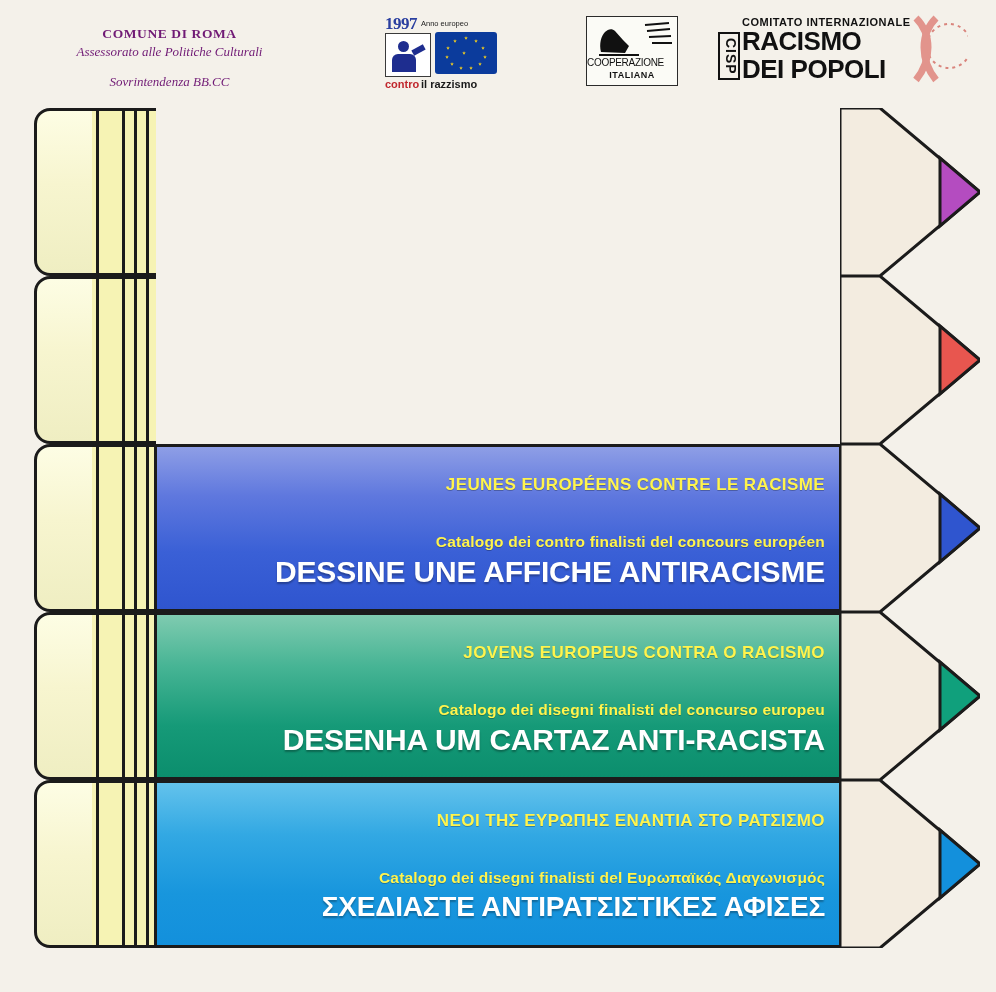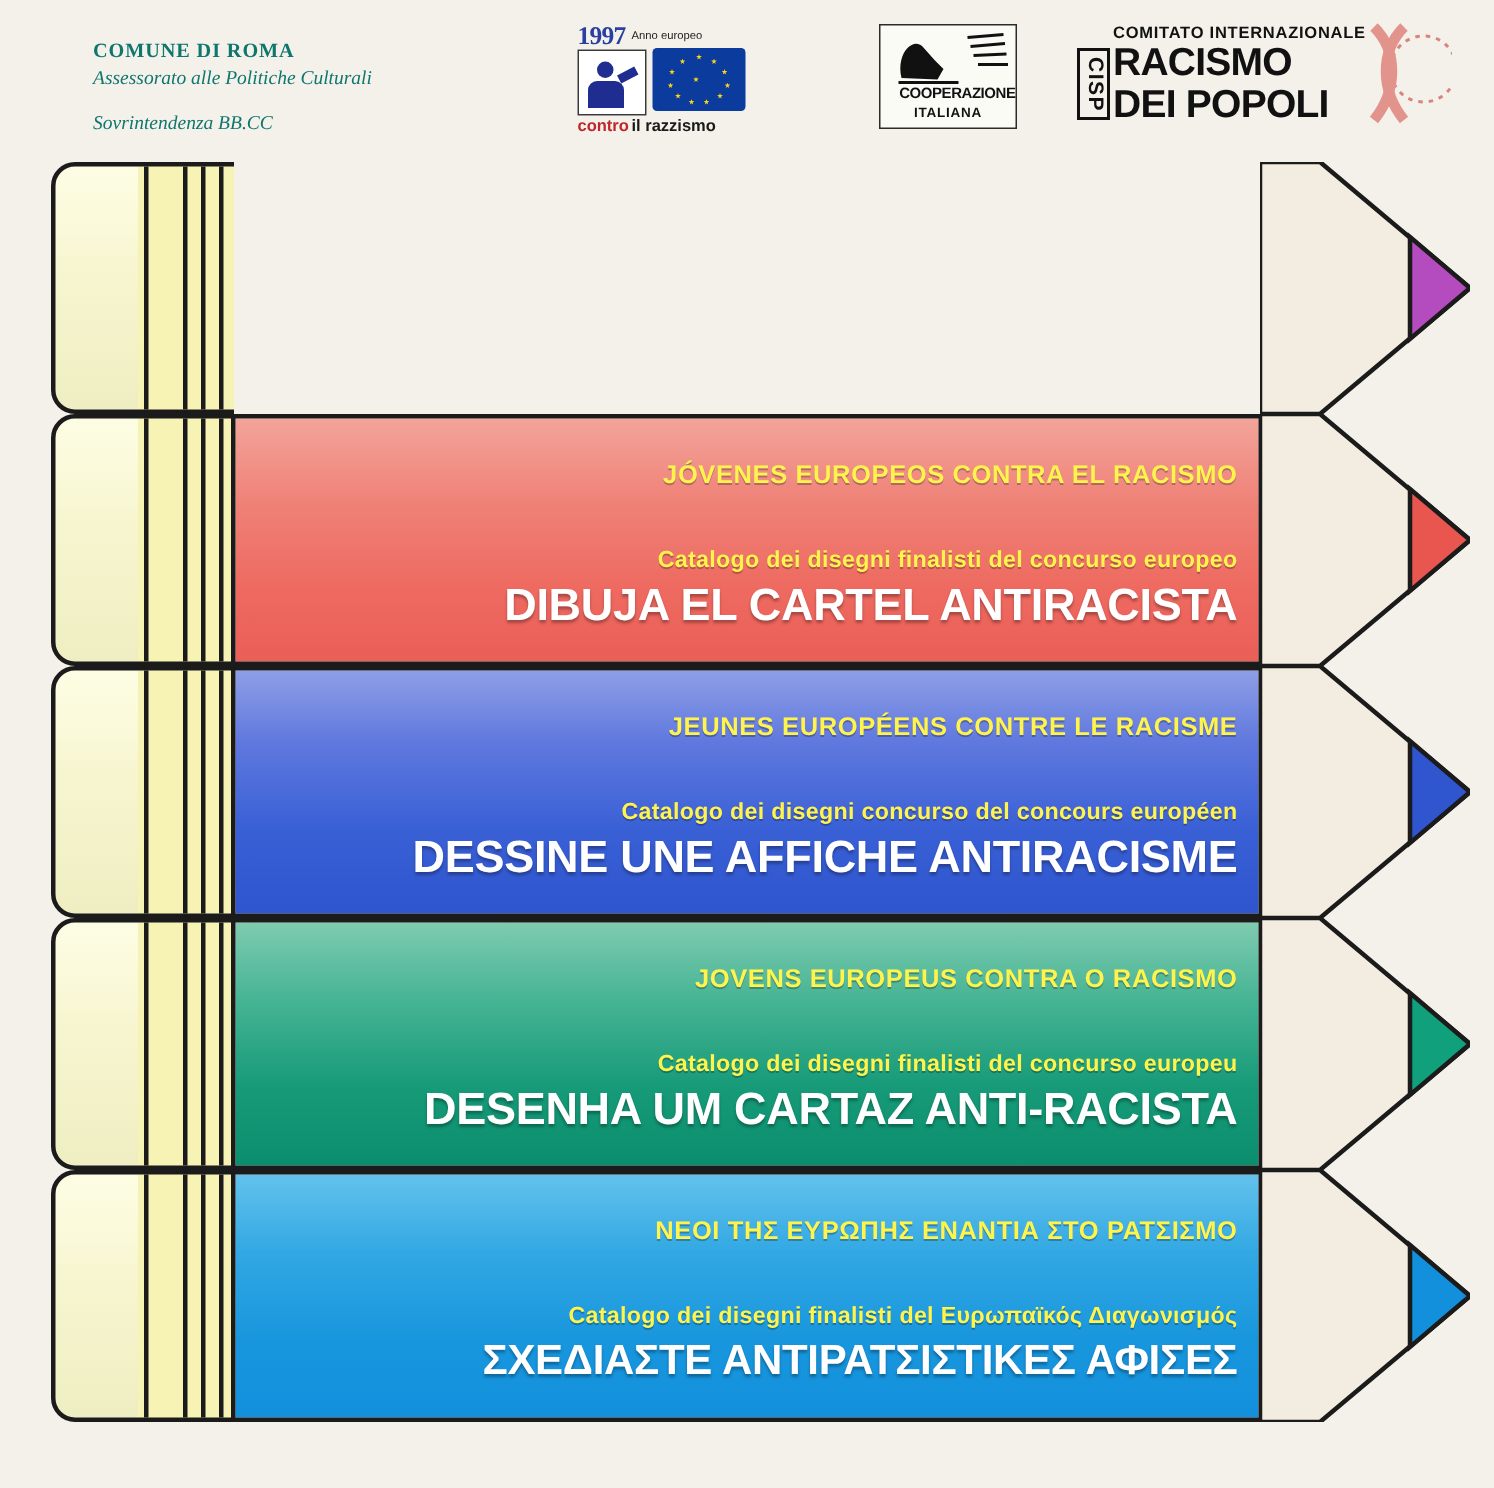--- a/index.html
+++ b/index.html
@@ -8,22 +8,22 @@
     background:#f4f1ea;
     font-family:"Liberation Sans", sans-serif;
     overflow:hidden;
     position:relative;
   }
   
   .header{
     position:absolute;top:0;left:0;width:996px;height:100px;
   }
   .logo-comune{
-    position:absolute;left:62px;top:26px;width:215px;
-    font-family:"Liberation Serif", serif;color:#0f766e;
+    position:absolute;left:62px;top:26px;width:215px;text-align:center;
+    font-family:"Liberation Serif", serif;color:#701a75;
   }
   .logo-comune .l1{font-size:13.5px;font-weight:bold;letter-spacing:.6px;}
   .logo-comune .l2{font-size:13px;font-style:italic;margin-top:2px;}
   .logo-comune .l3{font-size:13px;font-style:italic;margin-top:14px;}
 
   .logo-eu{
     position:absolute;left:385px;top:14px;width:165px;height:72px;
   }
   .logo-eu .year{
     position:absolute;left:0;top:0;font-size:17px;font-weight:bold;
@@ -65,22 +65,22 @@
 
   .logo-coop{
     position:absolute;left:586px;top:16px;width:90px;height:68px;
     border:1px solid #2b2b2b;background:#fbfbf6;
   }
   .logo-coop .hand{
     position:absolute;left:8px;top:5px;width:48px;height:34px;
   }
   .logo-coop .lines{position:absolute;right:4px;top:4px;width:30px;height:30px;}
   .logo-coop .lab1{
-    position:absolute;left:0;top:40px;width:90px;text-align:right;
-    font-size:10px;font-weight:bold;color:#111;letter-spacing:-.3px;
+    position:absolute;left:0;top:40px;width:90px;text-align:left;
+    font-size:10px;font-weight:normal;color:#111;letter-spacing:-.3px;
   }
   .logo-coop .lab2{
     position:absolute;left:0;top:53px;width:90px;text-align:center;
     font-size:9px;font-weight:bold;color:#111;letter-spacing:.5px;
   }
 
   .logo-cisp{
     position:absolute;left:718px;top:14px;width:250px;height:70px;
   }
   .logo-cisp .cisp-v{
@@ -224,42 +224,37 @@
   </div>
 
   <div class="pencil p1">
     <div class="eraser"></div>
     <div class="ferrule">
       <div class="band b1"></div>
         <div class="band b2"></div>
         <div class="band b3"></div>
         <div class="band b4"></div>
     </div>
-    <div class="body" style="background:linear-gradient(180deg,#f3a49a 0%,#ef8177 35%,#ee6a60 70%,#ea5f58 100%);">
-      <div class="line-top">JÓVENES EUROPEOS CONTRA EL RACISMO</div>
-      <div class="line-mid">Catalogo dei disegni finalisti del concurso europeo</div>
-      <div class="line-main">DIBUJA EL CARTEL ANTIRACISTA</div>
-    </div>
     <svg class="wood-shape" viewBox="0 0 140 168">
       <polygon points="0,0 40,0 140,84 40,168 0,168" fill="#f3ece0" stroke="#1b1b1b" stroke-width="3"></polygon>
       <polygon points="100,50 140,84 100,118" fill="#e8564f" stroke="#1b1b1b" stroke-width="3"></polygon>
     </svg>
   </div>
 
   <div class="pencil p2">
     <div class="eraser"></div>
     <div class="ferrule">
       <div class="band b1"></div>
         <div class="band b2"></div>
         <div class="band b3"></div>
         <div class="band b4"></div>
     </div>
     <div class="body" style="background:linear-gradient(180deg,#8e9ee6 0%,#5f78de 30%,#3a60d6 65%,#2f55cf 100%);">
       <div class="line-top">JEUNES EUROPÉENS CONTRE LE RACISME</div>
-      <div class="line-mid">Catalogo dei disegni concurso del concours européen</div>
+      <div class="line-mid">Catalogo dei contro finalisti del concours européen</div>
       <div class="line-main">DESSINE UNE AFFICHE ANTIRACISME</div>
     </div>
     <svg class="wood-shape" viewBox="0 0 140 168">
       <polygon points="0,0 40,0 140,84 40,168 0,168" fill="#f3ece0" stroke="#1b1b1b" stroke-width="3"></polygon>
       <polygon points="100,50 140,84 100,118" fill="#2f55cf" stroke="#1b1b1b" stroke-width="3"></polygon>
     </svg>
   </div>
 
   <div class="pencil p3">
     <div class="eraser"></div>

